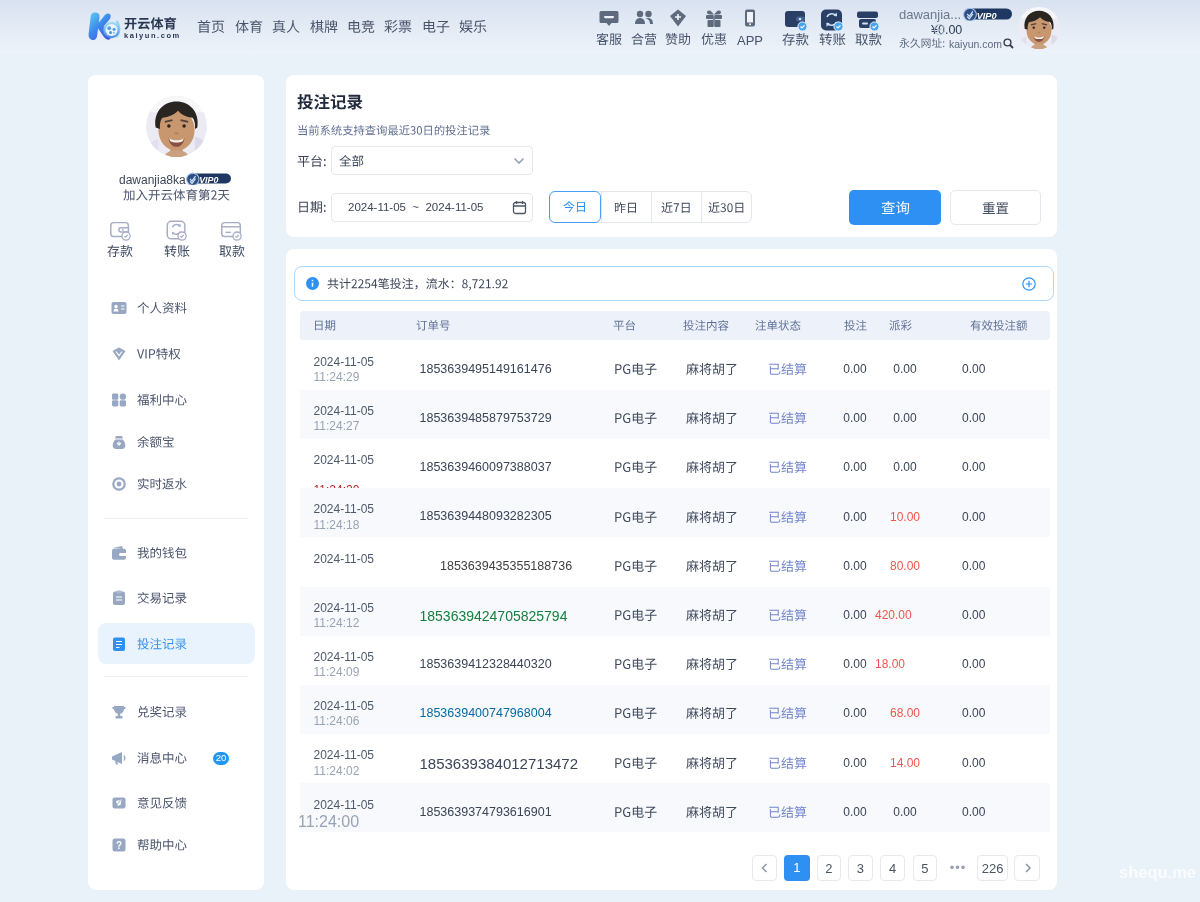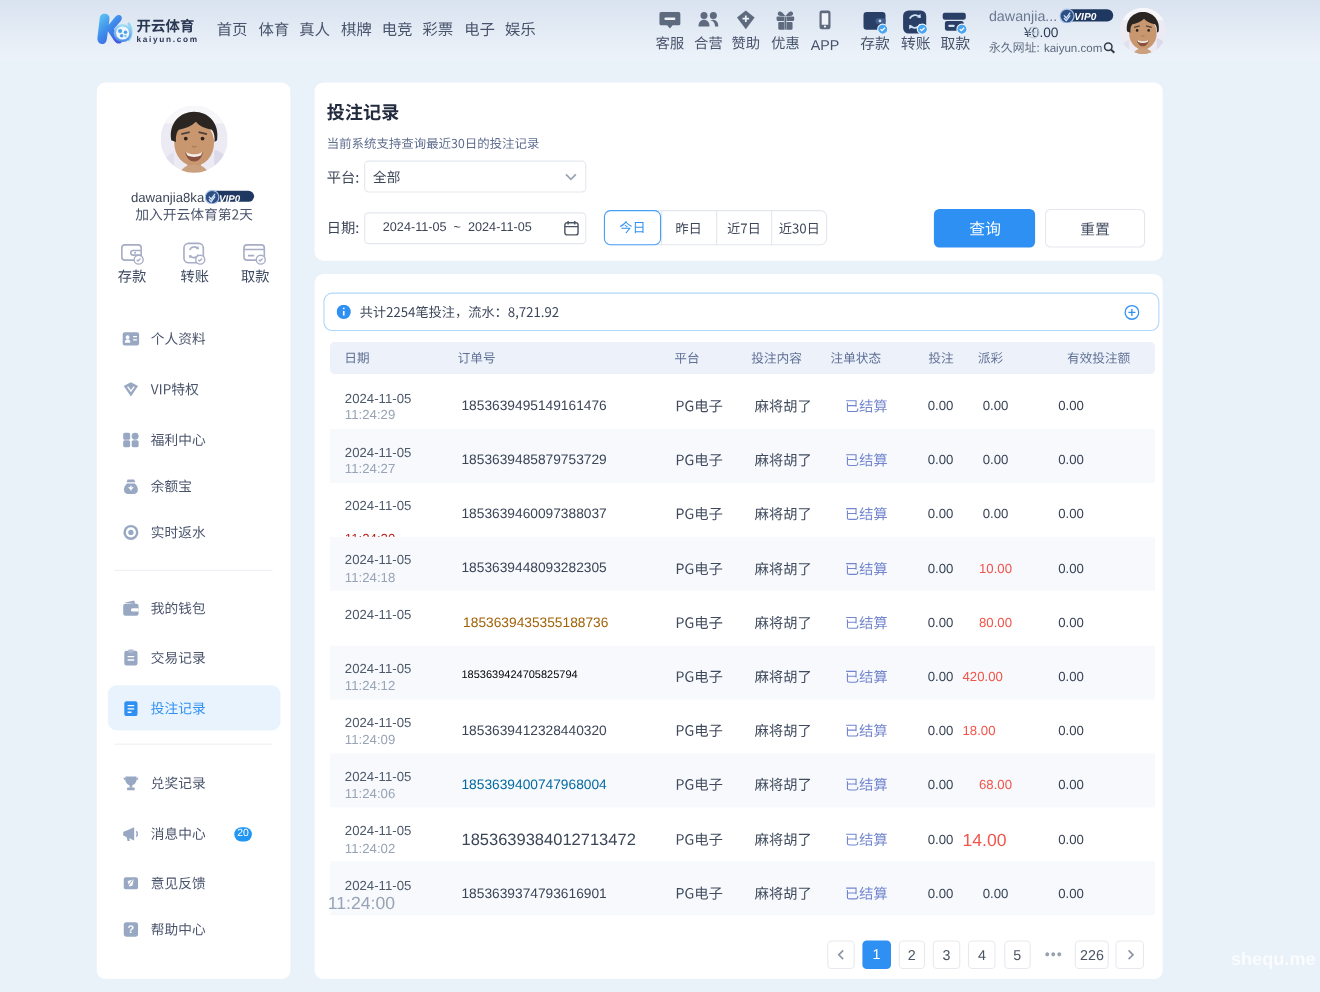--- a/index.html
+++ b/index.html
@@ -477,37 +477,37 @@
       <use href="#s_mj" transform="translate(0 10.97) scale(0.013000)" fill="#3f4a5c"></use>
     </svg>
 <svg class="z " style="left:768.0px;top:510.6px" width="40" height="14">
       <use href="#s_yjs" transform="translate(0 10.98) scale(0.013000)" fill="#7285cd"></use>
     </svg>
 <div class="lat" style="left:830px;top:509.6px;width:50px;text-align:center;font-size:12px;color:#3a4557">0.00</div>
 <div class="lat" style="left:875px;top:509.6px;width:60px;text-align:center;font-size:12px;color:#f0564c">10.00</div>
 <div class="lat" style="left:962px;top:509.6px;font-size:12px;color:#3a4557">0.00</div>
 <div class="lat" style="left:313.5px;top:551.5px;font-size:12px;color:#4d5a6b">2024-11-05</div>
 <div class="lat" style="left:313.5px;top:600px;font-size:10px;color:#98a4b5">11:24:14</div>
-<div class="lat" style="left:421px;top:558.5px;font-size:12.5px;color:#a16207">1853639435355188736</div>
+<div class="lat" style="left:440px;top:558.5px;font-size:12.5px;color:#404040">1853639435355188736</div>
 <svg class="z " style="left:614.0px;top:559.8px" width="45" height="13">
       <use href="#s_pg" transform="translate(0 10.89) scale(0.013000)" fill="#3f4a5c"></use>
     </svg>
 <svg class="z " style="left:686.0px;top:559.8px" width="53" height="14">
       <use href="#s_mj" transform="translate(0 10.97) scale(0.013000)" fill="#3f4a5c"></use>
     </svg>
 <svg class="z " style="left:768.0px;top:559.8px" width="40" height="14">
       <use href="#s_yjs" transform="translate(0 10.98) scale(0.013000)" fill="#7285cd"></use>
     </svg>
 <div class="lat" style="left:830px;top:558.8px;width:50px;text-align:center;font-size:12px;color:#3a4557">0.00</div>
 <div class="lat" style="left:875px;top:558.8px;width:60px;text-align:center;font-size:12px;color:#f0564c">80.00</div>
 <div class="lat" style="left:962px;top:558.8px;font-size:12px;color:#3a4557">0.00</div>
 <div class="ab" style="left:300px;top:586.5px;width:750px;height:49.2px;background:#f7f9fc"></div>
 <div class="lat" style="left:313.5px;top:600.7px;font-size:12px;color:#4d5a6b">2024-11-05</div>
 <div class="lat" style="left:313.5px;top:616.0px;font-size:12px;color:#98a4b5">11:24:12</div>
-<div class="lat" style="left:419.5px;top:607.7px;font-size:10px;color:#000000">1853639424705825794</div>
+<div class="lat" style="left:419.5px;top:607.7px;font-size:14px;color:#15803d">1853639424705825794</div>
 <svg class="z " style="left:614.0px;top:609.0px" width="45" height="13">
       <use href="#s_pg" transform="translate(0 10.89) scale(0.013000)" fill="#3f4a5c"></use>
     </svg>
 <svg class="z " style="left:686.0px;top:609.0px" width="53" height="14">
       <use href="#s_mj" transform="translate(0 10.97) scale(0.013000)" fill="#3f4a5c"></use>
     </svg>
 <svg class="z " style="left:768.0px;top:609.0px" width="40" height="14">
       <use href="#s_yjs" transform="translate(0 10.98) scale(0.013000)" fill="#7285cd"></use>
     </svg>
 <div class="lat" style="left:830px;top:608.0px;width:50px;text-align:center;font-size:12px;color:#3a4557">0.00</div>
@@ -550,21 +550,21 @@
 <svg class="z " style="left:614.0px;top:756.6px" width="45" height="13">
       <use href="#s_pg" transform="translate(0 10.89) scale(0.013000)" fill="#3f4a5c"></use>
     </svg>
 <svg class="z " style="left:686.0px;top:756.6px" width="53" height="14">
       <use href="#s_mj" transform="translate(0 10.97) scale(0.013000)" fill="#3f4a5c"></use>
     </svg>
 <svg class="z " style="left:768.0px;top:756.6px" width="40" height="14">
       <use href="#s_yjs" transform="translate(0 10.98) scale(0.013000)" fill="#7285cd"></use>
     </svg>
 <div class="lat" style="left:830px;top:755.6px;width:50px;text-align:center;font-size:12px;color:#3a4557">0.00</div>
-<div class="lat" style="left:875px;top:755.6px;width:60px;text-align:left;font-size:16px;color:#f0564c">14.00</div>
+<div class="lat" style="left:875px;top:755.6px;width:60px;text-align:center;font-size:12px;color:#f0564c">14.00</div>
 <div class="lat" style="left:962px;top:755.6px;font-size:12px;color:#3a4557">0.00</div>
 <div class="ab" style="left:300px;top:783.3px;width:750px;height:49.2px;background:#f7f9fc"></div>
 <div class="lat" style="left:313.5px;top:797.5px;font-size:12px;color:#4d5a6b">2024-11-05</div>
 <div class="lat" style="left:298px;top:812.8px;font-size:16px;color:#98a4b5">11:24:00</div>
 <div class="lat" style="left:419.5px;top:804.5px;font-size:12.5px;color:#3a4557">1853639374793616901</div>
 <svg class="z " style="left:614.0px;top:805.8px" width="45" height="13">
       <use href="#s_pg" transform="translate(0 10.89) scale(0.013000)" fill="#3f4a5c"></use>
     </svg>
 <svg class="z " style="left:686.0px;top:805.8px" width="53" height="14">
       <use href="#s_mj" transform="translate(0 10.97) scale(0.013000)" fill="#3f4a5c"></use>

